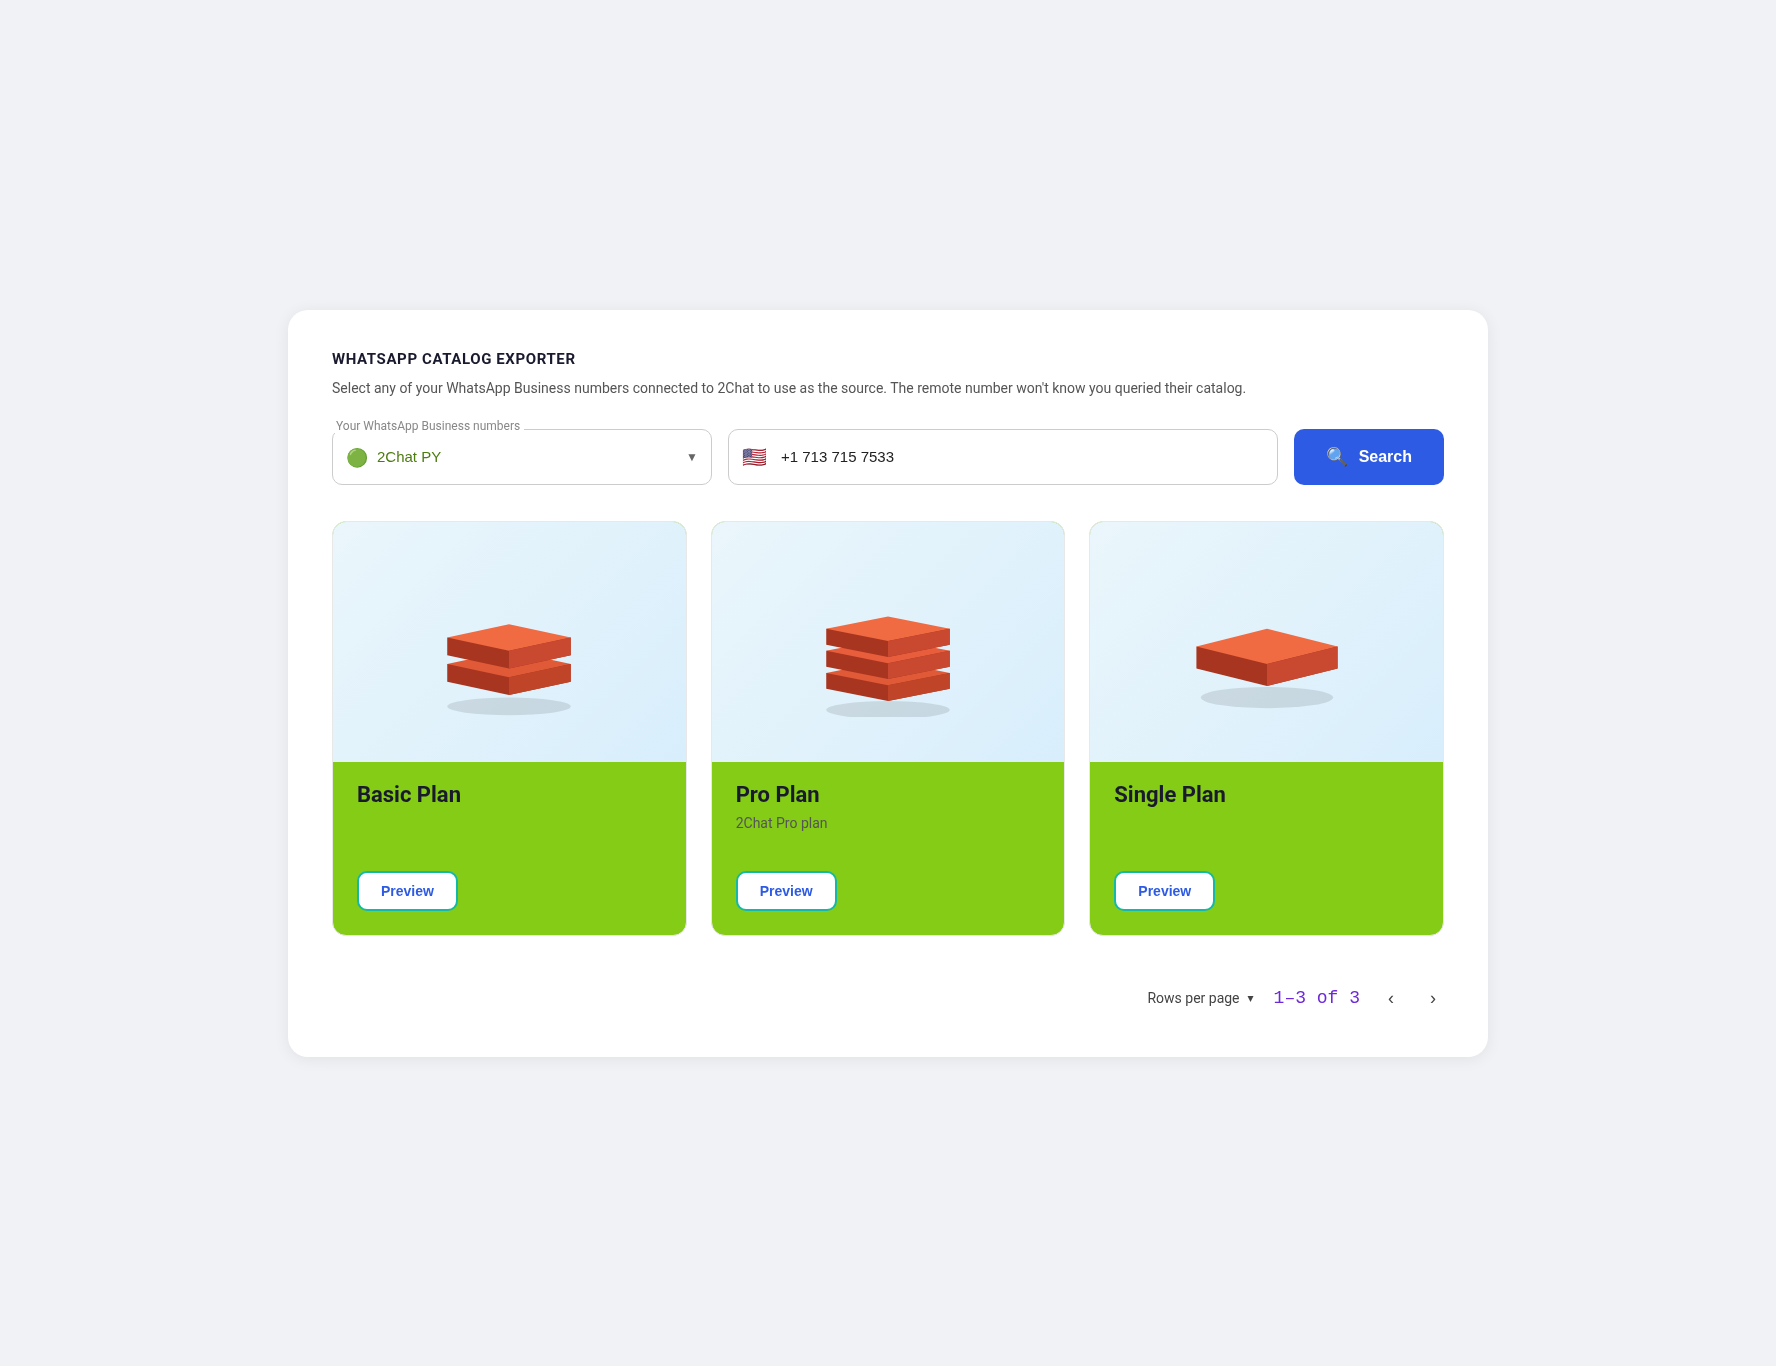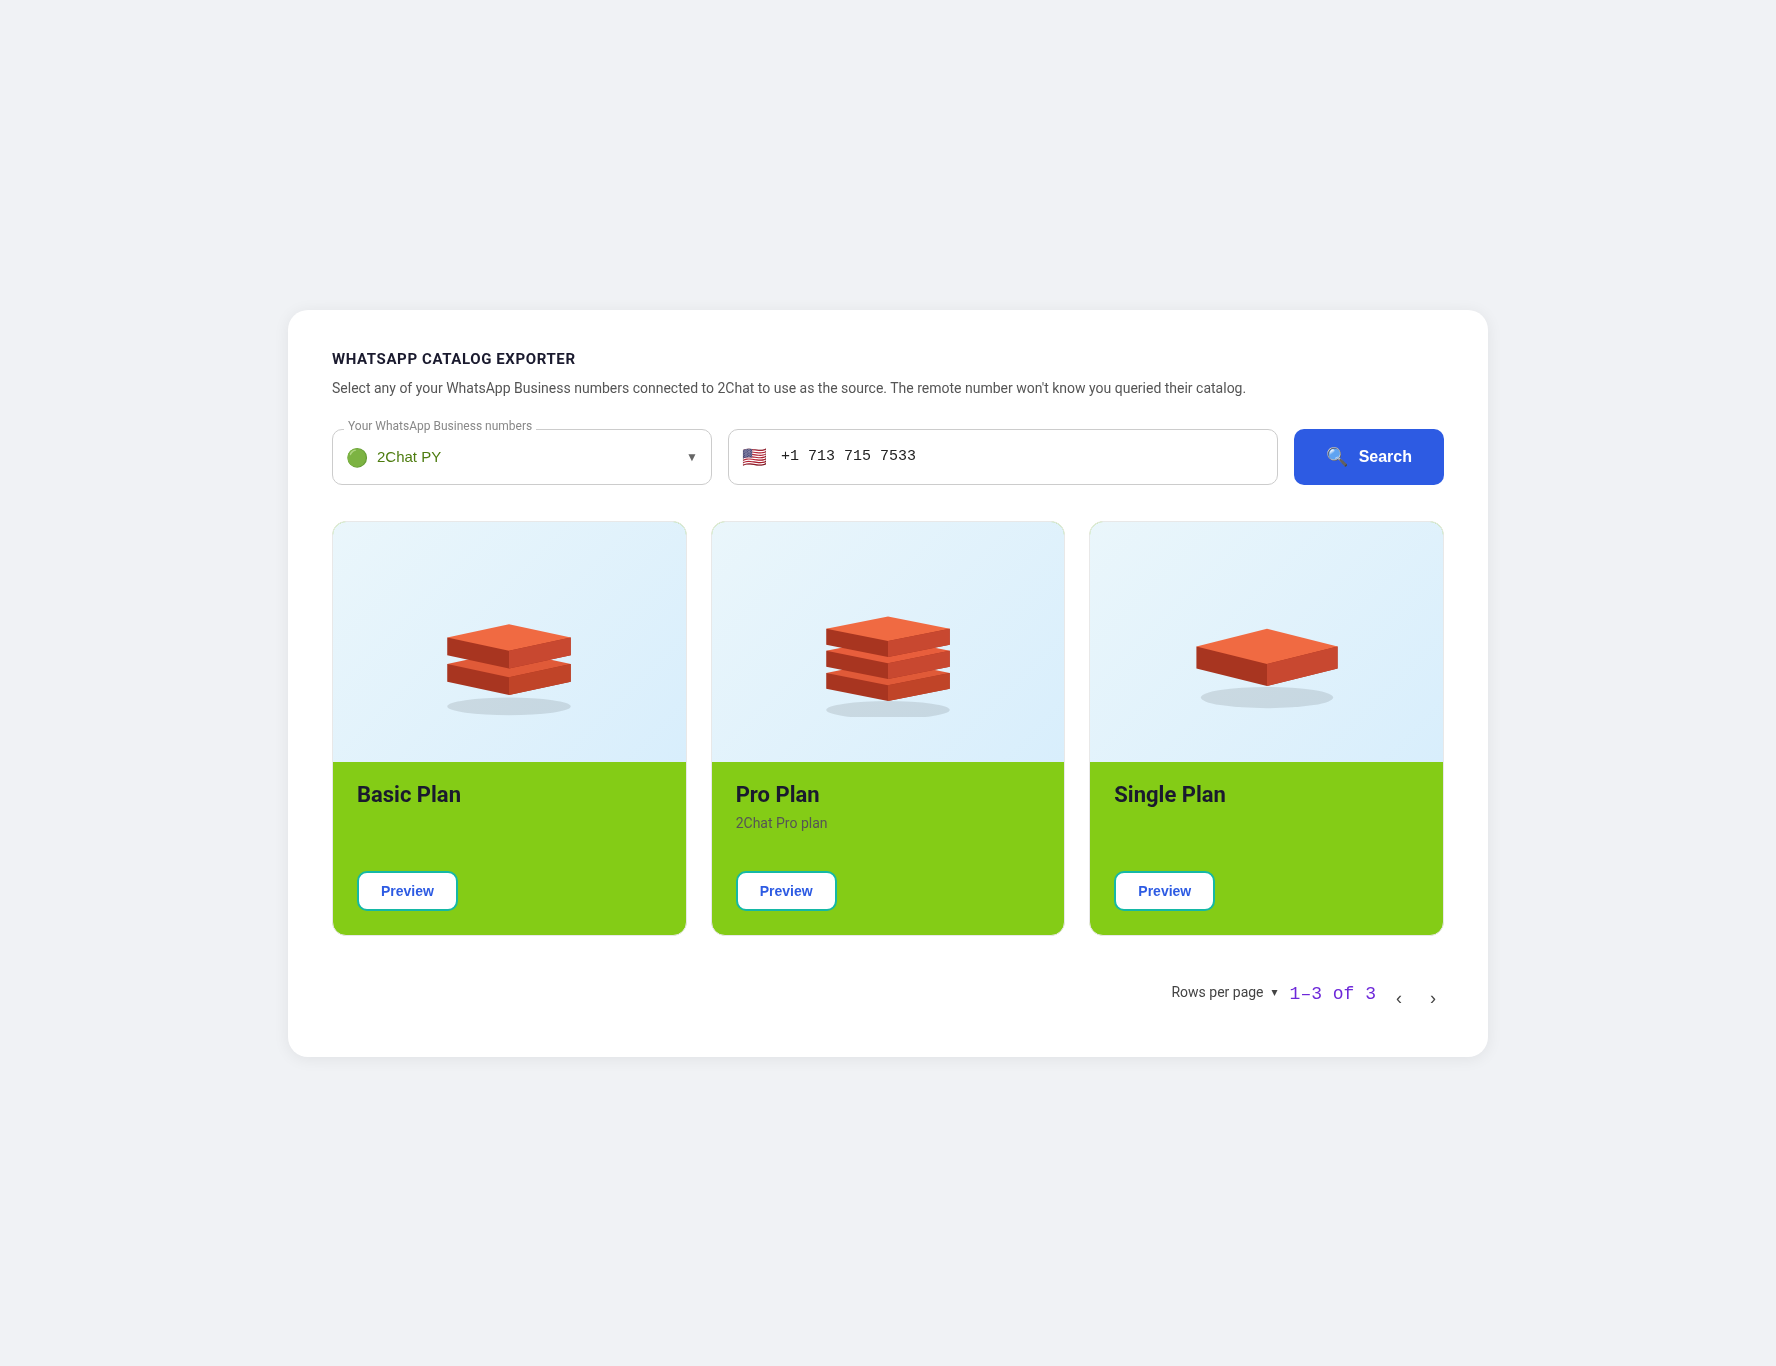--- a/index.html
+++ b/index.html
@@ -39,21 +39,21 @@
       gap: 16px;
       margin-bottom: 36px;
     }
     .select-wrapper {
       position: relative;
       width: 380px;
     }
     .select-wrapper label {
       position: absolute;
       top: -10px;
-      left: 12px;
+      left: 0;
       background: #fff;
       font-size: 12px;
       color: #888;
       padding: 0 4px;
       z-index: 1;
     }
     .select-field {
       width: 100%;
       height: 56px;
       border: 1.5px solid #ccc;
@@ -89,21 +89,20 @@
     .phone-input {
       width: 100%;
       height: 56px;
       border: 1.5px solid #ccc;
       border-radius: 10px;
       padding: 0 16px 0 52px;
       font-size: 15px;
       color: #222;
       outline: none;
       background: #fff;
-      font-family: Liberation Mono, monospace;
     }
     .flag-icon {
       position: absolute;
       left: 14px;
       top: 50%;
       transform: translateY(-50%);
       font-size: 20px;
     }
     .search-btn {
       height: 56px;
@@ -165,23 +164,23 @@
       background: #fff;
       color: #2d5be3;
       border: 2px solid #14b8a6;
       border-radius: 10px;
       font-size: 14px;
       font-weight: 600;
       cursor: pointer;
     }
     .pagination-row {
       display: flex;
-      align-items: flex-start;
+      align-items: center;
       justify-content: flex-end;
-      gap: 12px;
+      gap: 20px;
       padding-top: 8px;
     }
     .rows-per-page {
       display: flex;
       align-items: center;
       gap: 8px;
       font-size: 14px;
       color: #444;
     }
     .rows-chevron {

